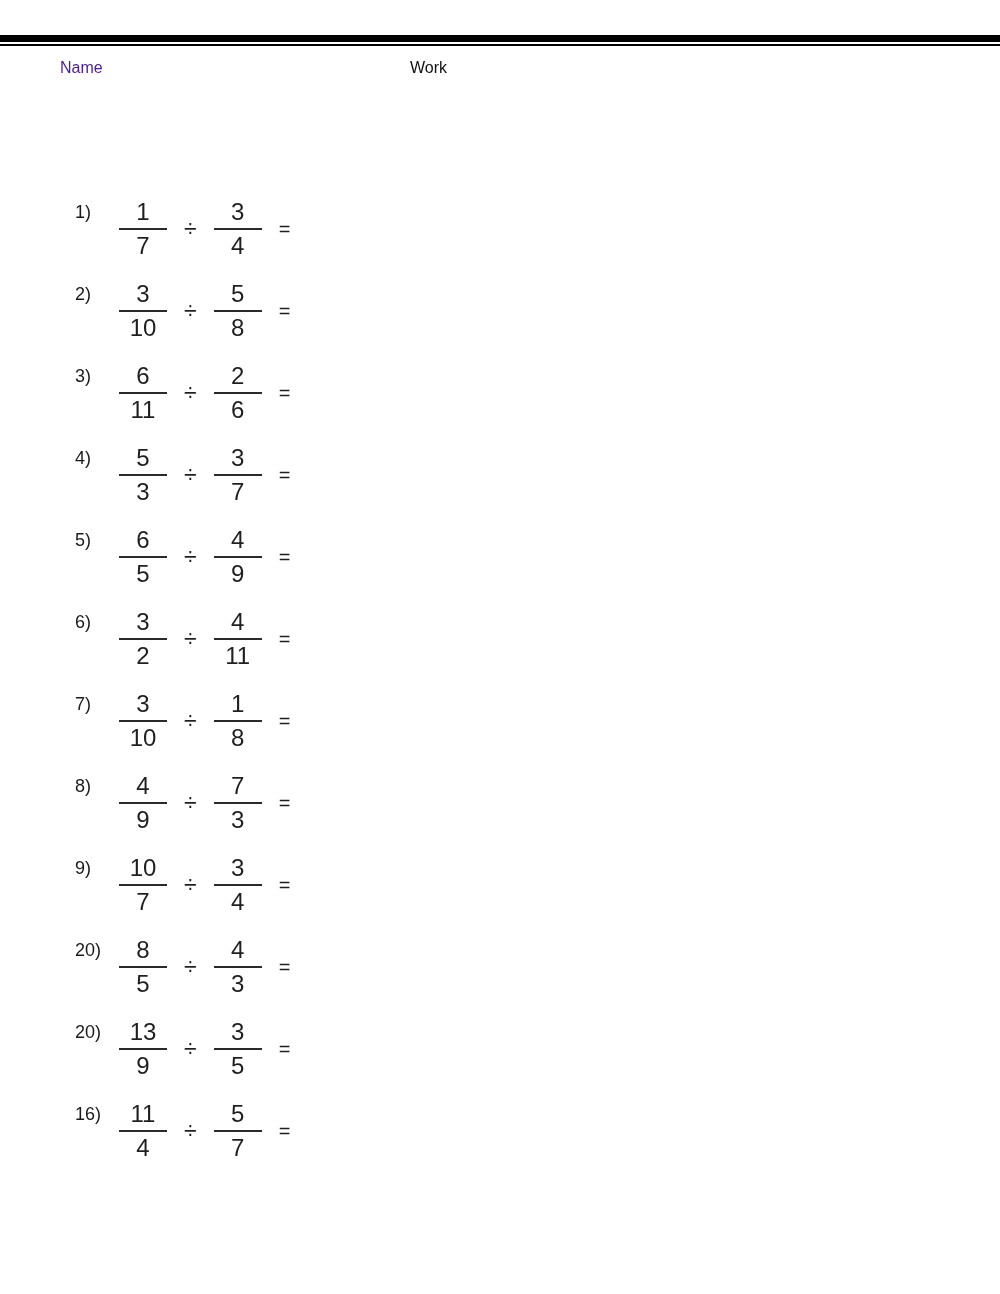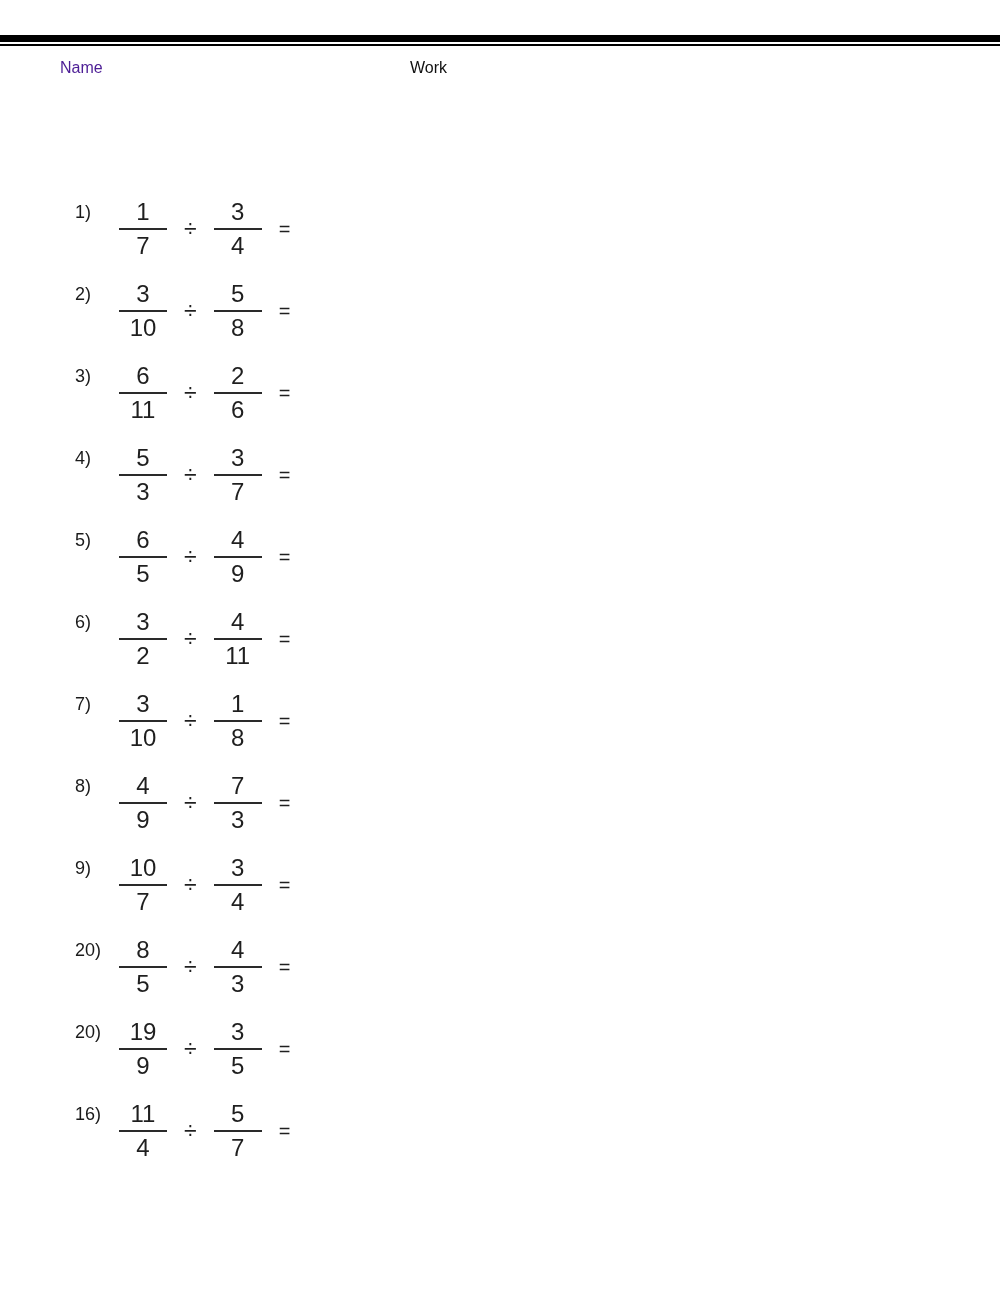--- a/index.html
+++ b/index.html
@@ -255,21 +255,21 @@
     <span class="frac">
       <span class="fnum">4</span>
       <span class="fbar"></span>
       <span class="fden">3</span>
     </span>
     <span class="eq">=</span>
   </div>
       <div class="problem">
     <span class="pnum">20)</span>
     <span class="frac">
-      <span class="fnum">19</span>
+      <span class="fnum">13</span>
       <span class="fbar"></span>
       <span class="fden">9</span>
     </span>
     <span class="op">÷</span>
     <span class="frac">
       <span class="fnum">3</span>
       <span class="fbar"></span>
       <span class="fden">5</span>
     </span>
     <span class="eq">=</span>

